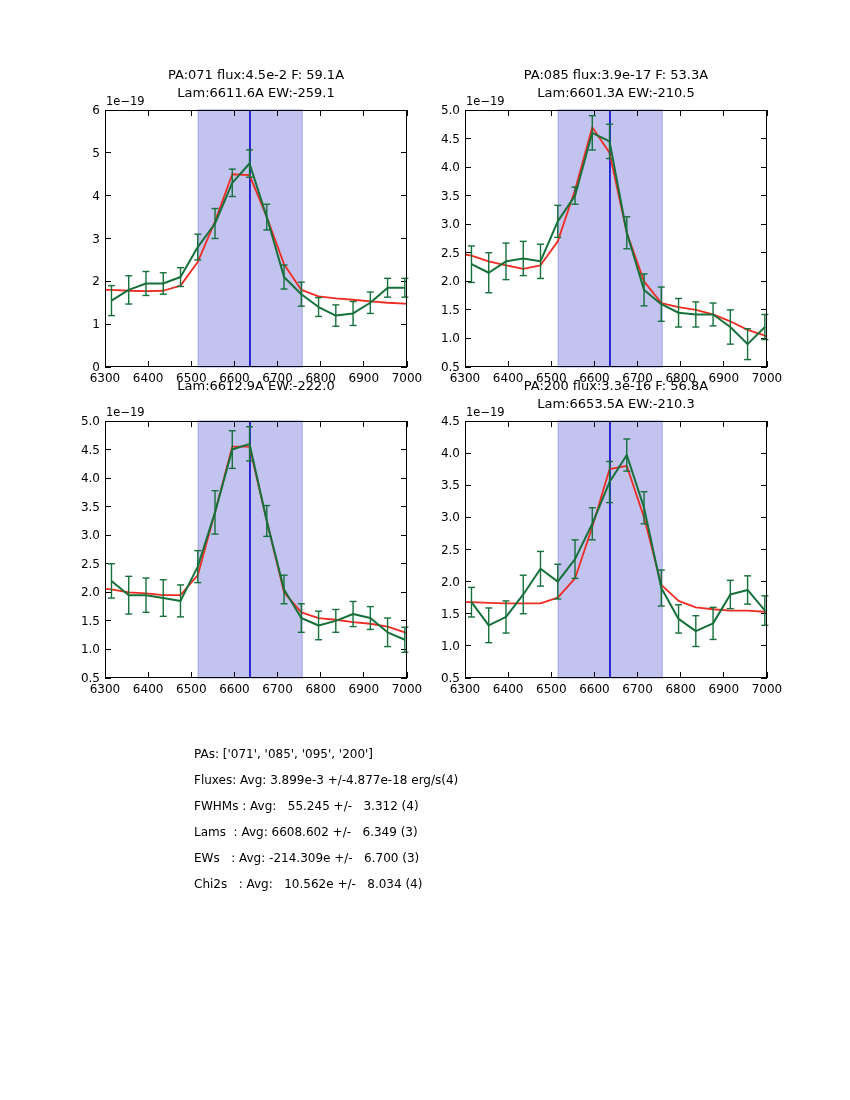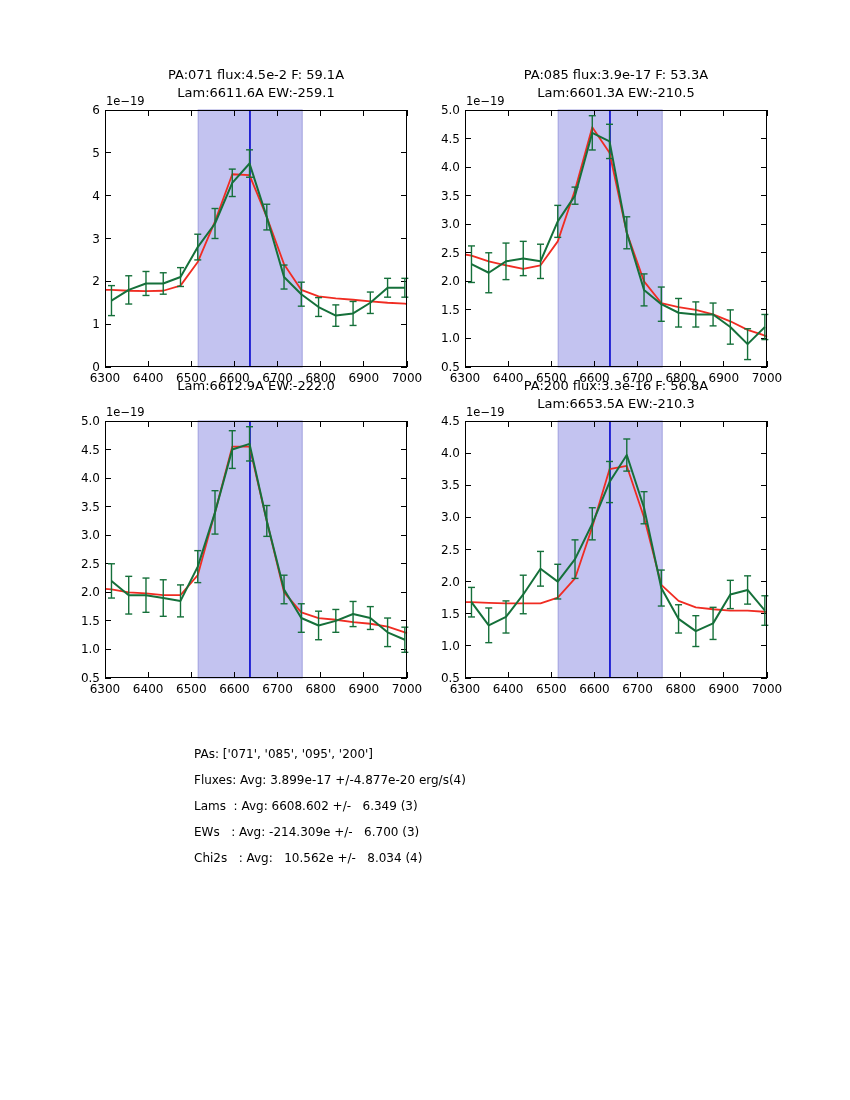--- a/index.html
+++ b/index.html
@@ -506,19 +506,20 @@
       <div class="ylab" style="left: -51px; top: 153.625px;">2.0</div>
       <div class="ylab" style="left: -51px; top: 121.5px;">2.5</div>
       <div class="ylab" style="left: -51px; top: 89.375px;">3.0</div>
       <div class="ylab" style="left: -51px; top: 57.25px;">3.5</div>
       <div class="ylab" style="left: -51px; top: 25.125px;">4.0</div>
       <div class="ylab" style="left: -51px; top: -7px;">4.5</div>
     </div>
 
   <div class="summary">
     <div class="summary-line">PAs: ['071', '085', '095', '200']</div>
-    <div class="summary-line">Fluxes: Avg: 3.899e-17 +/-4.877e-20 erg/s(4)</div>
+    <div class="summary-line">Fluxes: Avg: 3.899e-3 +/-4.877e-18 erg/s(4)</div>
+    <div class="summary-line">FWHMs : Avg:   55.245 +/-   3.312 (4)</div>
     <div class="summary-line">Lams  : Avg: 6608.602 +/-   6.349 (3)</div>
     <div class="summary-line">EWs   : Avg: -214.309e +/-   6.700 (3)</div>
     <div class="summary-line">Chi2s   : Avg:   10.562e +/-   8.034 (4)</div>
   </div>
 
 </div>
 
 </body></html>

